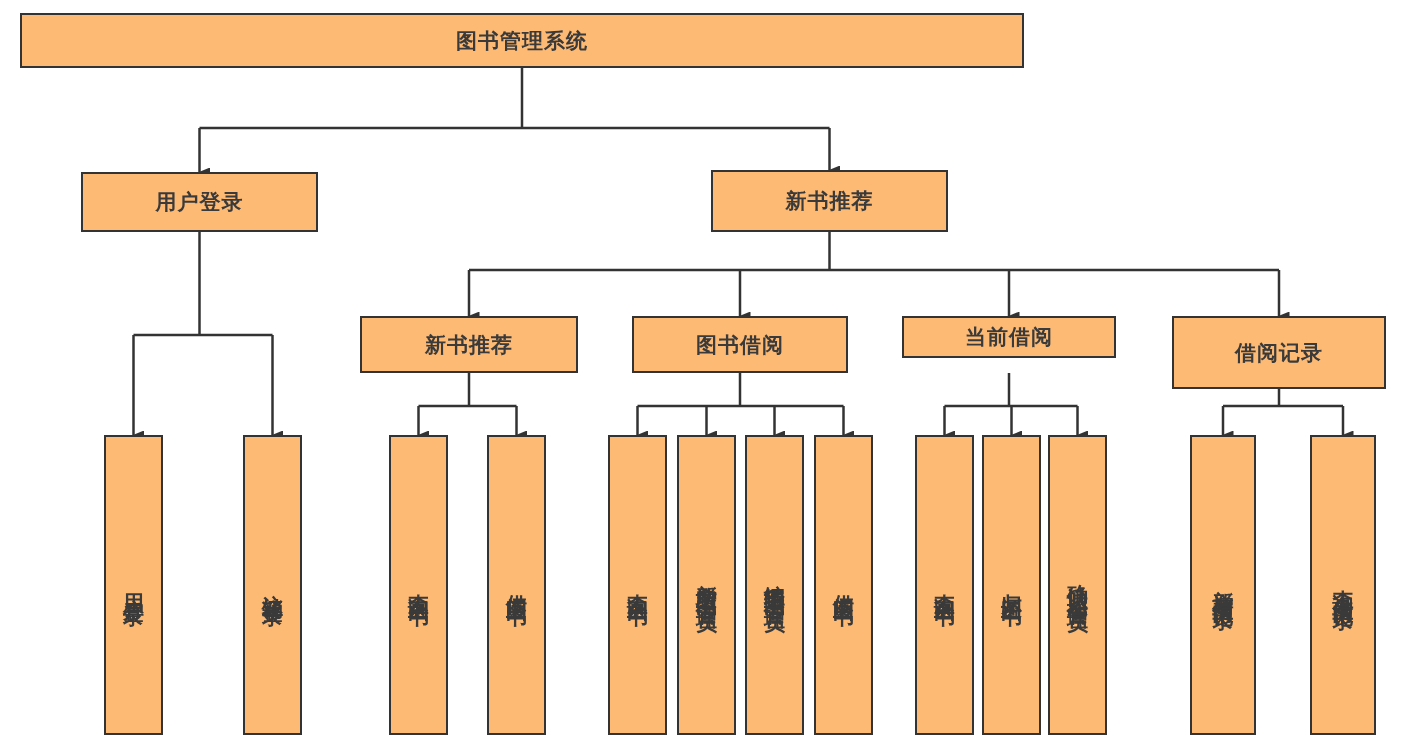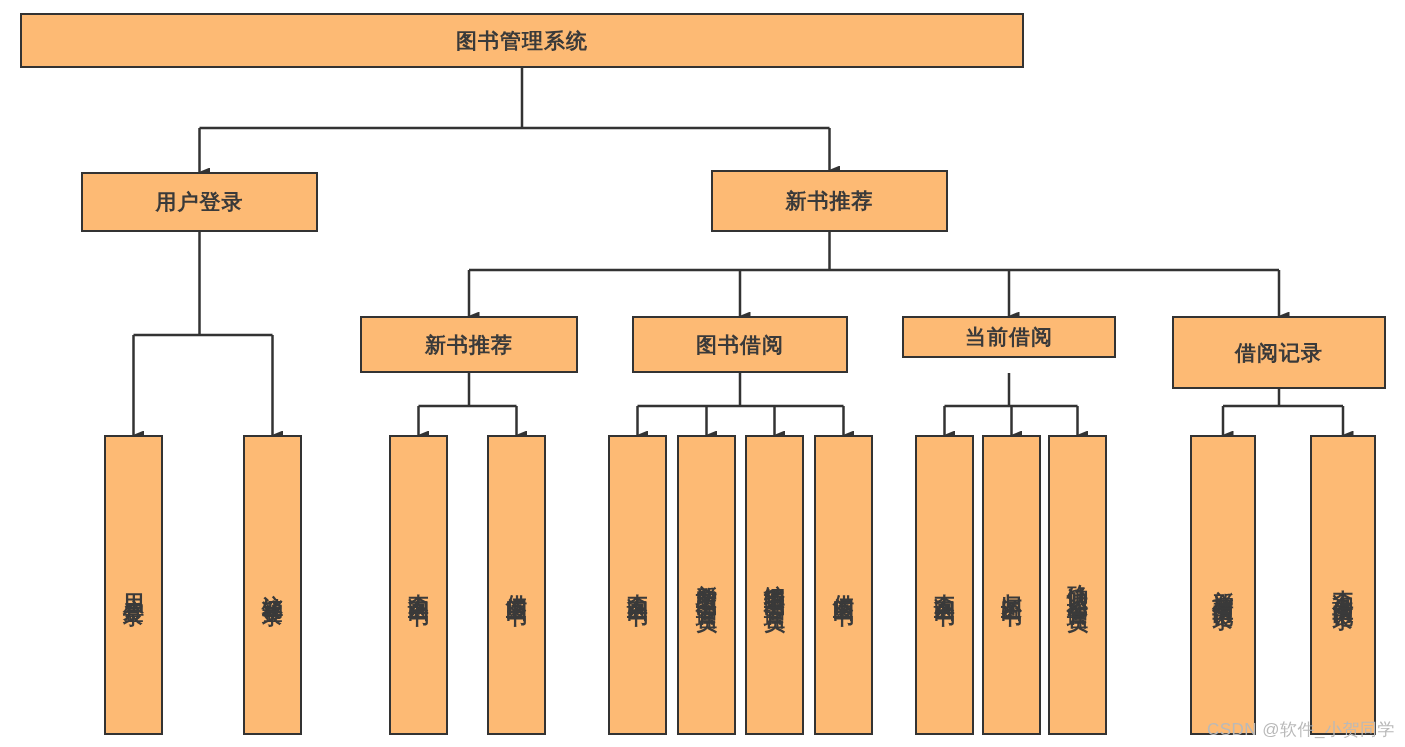--- a/index.html
+++ b/index.html
@@ -172,14 +172,13 @@
         <span class="label">确认归还（管理员）</span>
       </div>
       <div class="node vertical" style="left: 1190px; top: 435px; width: 66px; height: 300px;">
         <span class="label">新增借阅记录</span>
       </div>
       <div class="node vertical" style="left: 1310px; top: 435px; width: 66px; height: 300px;">
         <span class="label">查询借阅记录</span>
       </div>
     </div>
 
-  <div id="watermark">CSDN @软件_小贺同学</div>
 </div>
 
 </body></html>

